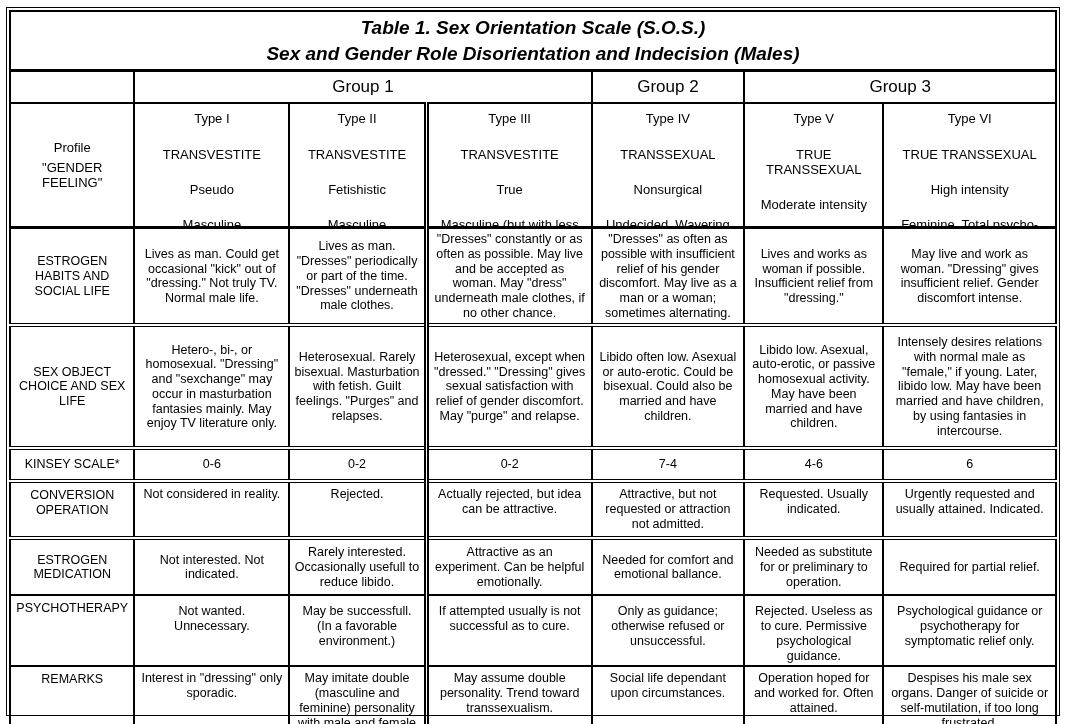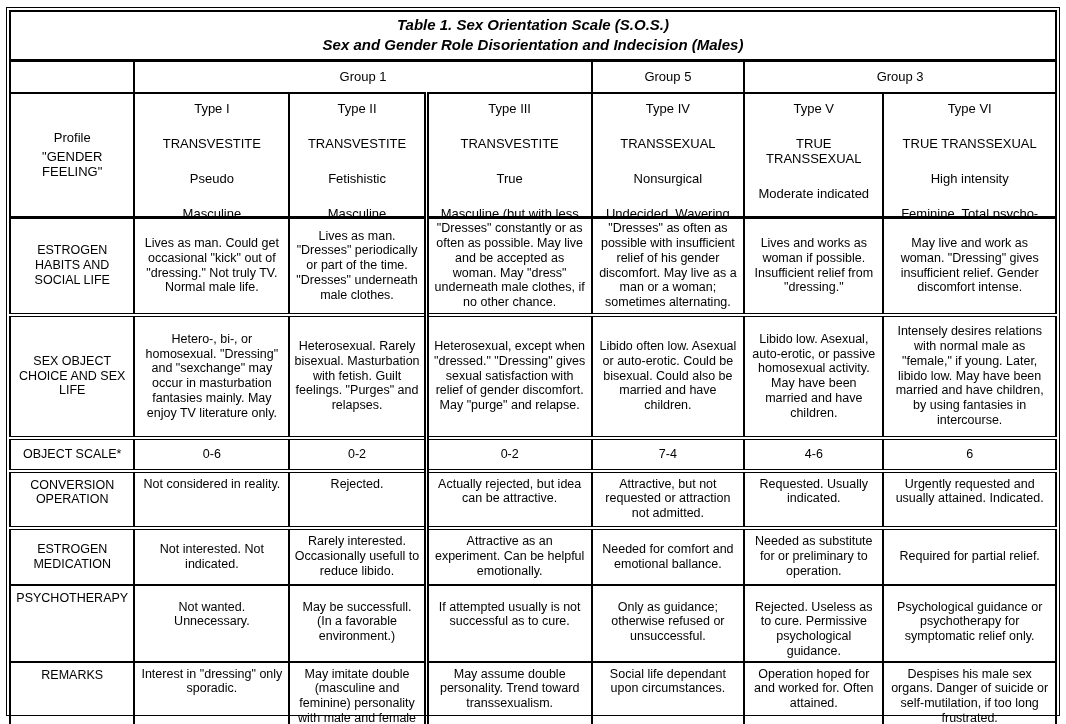--- a/index.html
+++ b/index.html
@@ -39,25 +39,25 @@
     overflow: hidden;
   }
   
   td.title-cell {
     border-bottom: 3px solid #000;
     padding: 3px 0;
   }
   .title-line {
     font-weight: bold;
     font-style: italic;
-    font-size: 15px;
+    font-size: 19px;
     line-height: 1.35;
   }
   
-  tr.group-row td { font-size: 13px; height: 26px; }
+  tr.group-row td { font-size: 17px; height: 26px; }
   
   tr.profile-row td { height: 114px; padding: 4px 3px; font-size: 13px; }
   .pstack {
     height: 108px;
     display: flex;
     flex-direction: column;
     justify-content: space-between;
     align-items: center;
     gap: 20px;
   }
@@ -72,21 +72,21 @@
   td.dl { border-left: 5px double #000; }
   
   tr.dbl > td { border-bottom: 4px double #000; }
   tr.profile-row > td { border-bottom: 3px solid #000; }
   
   tr.r-dressing td { height: 90px; }
   tr.r-sexobject td { height: 115px; }
   tr.r-kinsey td { height: 25px; }
   tr.r-conversion td { height: 46px; vertical-align: top; padding-top: 4px; }
   tr.r-estrogen td { height: 50px; }
-  tr.r-psycho td { height: 52px; vertical-align: top; padding-top: 14px; }
+  tr.r-psycho td { height: 52px; vertical-align: top; padding-top: 8px; }
   tr.r-remarks td { height: 74px; vertical-align: top; padding-top: 4px; }
   td.row-label { font-size: 12.5px; vertical-align: middle; }
   tr.r-conversion td.row-label,
   tr.r-psycho td.row-label,
   tr.r-remarks td.row-label { vertical-align: top; padding-top: 5px; }
 </style>
 </head>
 <body>
 
 <div class="page">
@@ -106,21 +106,21 @@
         <tr>
           <td class="title-cell" colspan="7">
             <div class="title-line">Table 1. Sex Orientation Scale (S.O.S.)</div>
             <div class="title-line">Sex and Gender Role Disorientation and Indecision (Males)</div>
           </td>
         </tr>
 
         <tr class="group-row">
           <td></td>
           <td colspan="3">Group 1</td>
-          <td>Group 5</td>
+          <td>Group 2</td>
           <td colspan="2">Group 3</td>
         </tr>
 
         <tr class="profile-row">
           <td>
             <div class="plabel">
               <div>Profile</div>
               <div>"GENDER FEELING"</div>
             </div>
           </td>
@@ -153,21 +153,21 @@
               <div>Type IV</div>
               <div>TRANSSEXUAL</div>
               <div>Nonsurgical</div>
               <div>Undecided. Wavering between TV and TS.</div>
             </div>
           </td>
           <td>
             <div class="pstack">
               <div>Type V</div>
               <div>TRUE TRANSSEXUAL</div>
-              <div>Moderate indicated</div>
+              <div>Moderate intensity</div>
               <div>Feminine. ("Trapped in a male body".)</div>
             </div>
           </td>
           <td>
             <div class="pstack">
               <div>Type VI</div>
               <div>TRUE TRANSSEXUAL</div>
               <div>High intensity</div>
               <div>Feminine. Total psycho-sexual inversion.</div>
             </div>
@@ -188,21 +188,21 @@
           <td class="row-label">SEX OBJECT CHOICE AND SEX LIFE</td>
           <td>Hetero-, bi-, or homosexual. "Dressing" and "sexchange" may occur in masturbation fantasies mainly. May enjoy TV literature only.</td>
           <td>Heterosexual. Rarely bisexual. Masturbation with fetish. Guilt feelings. "Purges" and relapses.</td>
           <td class="dl">Heterosexual, except when "dressed." "Dressing" gives sexual satisfaction with relief of gender discomfort. May "purge" and relapse.</td>
           <td>Libido often low. Asexual or auto-erotic. Could be bisexual. Could also be married and have children.</td>
           <td>Libido low. Asexual, auto-erotic, or passive homosexual activity. May have been married and have children.</td>
           <td>Intensely desires relations with normal male as "female," if young. Later, libido low. May have been married and have children, by using fantasies in intercourse.</td>
         </tr>
 
         <tr class="r-kinsey dbl">
-          <td class="row-label">OBJECT SCALE*</td>
+          <td class="row-label">KINSEY SCALE*</td>
           <td>0-6</td>
           <td>0-2</td>
           <td class="dl">0-2</td>
           <td>7-4</td>
           <td>4-6</td>
           <td>6</td>
         </tr>
 
         <tr class="r-conversion dbl">
           <td class="row-label">CONVERSION OPERATION</td>

